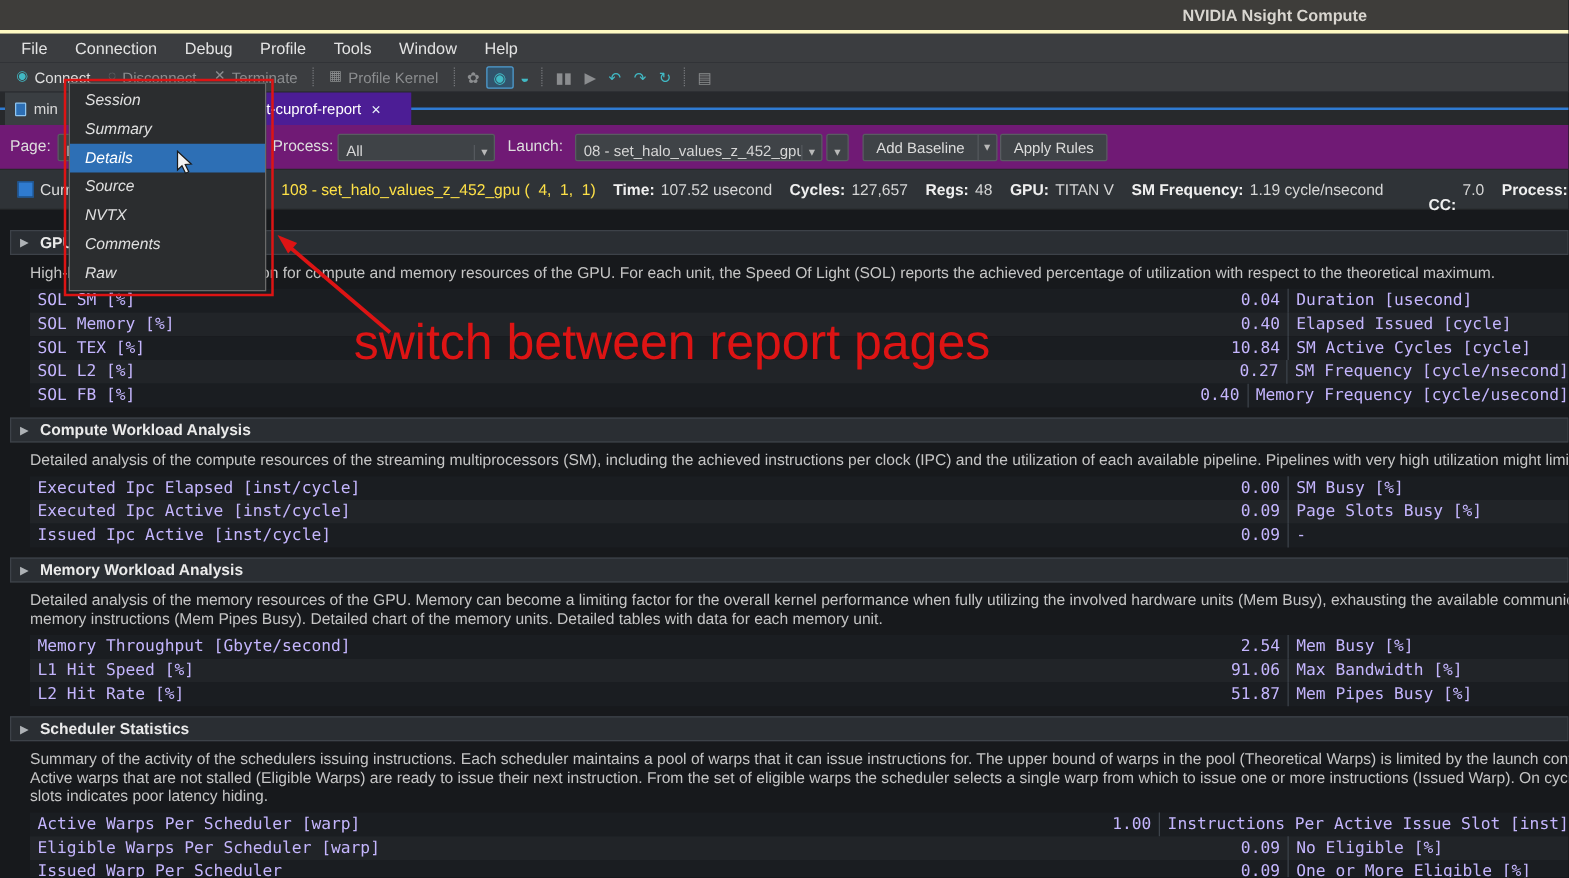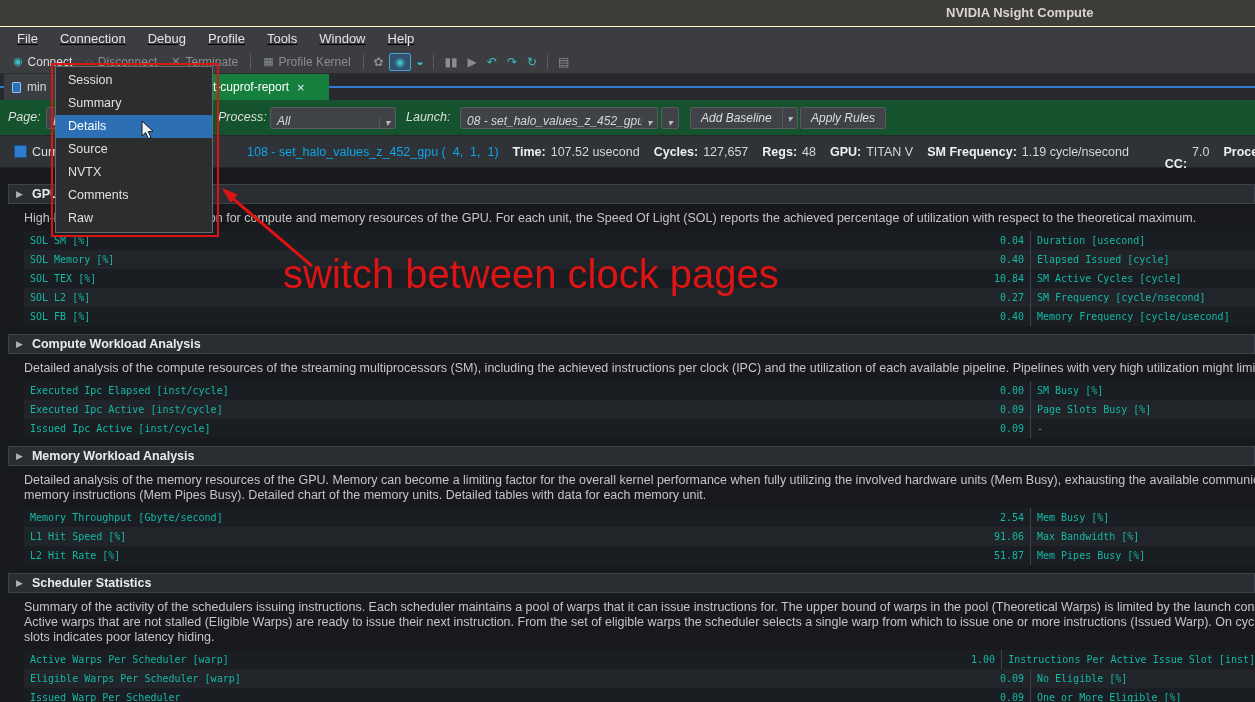--- a/index.html
+++ b/index.html
@@ -2,94 +2,94 @@
 <html><head>
 <meta charset="utf-8">
 <style>
   * { margin:0; padding:0; box-sizing:border-box; }
   html,body { width:1255px; height:702px; overflow:hidden; background:#17191c;
               font-family:"Liberation Sans", sans-serif; }
   .app { position:relative; width:1255px; height:702px; background:#17191c; overflow:hidden; }
 
   
   .titlebar { position:absolute; top:0; left:0; width:1255px; height:27px; background:#3e3d3a;
-              border-bottom:1px solid #fef9c3; }
+              border-bottom:3px solid #fef9c3; }
   .titlebar .wtitle { position:absolute; left:946px; top:5px; color:#d9d6d0; font-weight:bold; font-size:13px; }
 
   .menubar { position:absolute; top:27px; left:0; width:1255px; height:23px; background:#3b3d40;
-             display:flex; align-items:center; padding-left:6px;text-decoration:underline; }
+             display:flex; align-items:center; padding-left:6px; }
   .menu-item { color:#e3e3e3; font-size:13px; padding:2px 11px 3px 11px; }
 
   .toolbar { position:absolute; top:50px; left:0; width:1255px; height:24px; background:#3b3d40;
              border-bottom:1px solid #2b2d30; display:flex; align-items:center; padding-left:6px; font-size:12px; }
   .tbtn { display:flex; align-items:center; gap:5px; padding:2px 7px; color:#dfdfdf; white-space:nowrap; }
   .tbtn.disabled { color:#8b8d8f; }
   .ticon { font-size:11px; line-height:11px; }
   .teal { color:#41b9c4; }
   .gray { color:#8b8d8f; }
   .tsep { width:0; height:15px; border-left:1px dotted #77797c; margin:0 5px; }
   .tool-ic { padding:2px 5px; font-size:12px; line-height:12px; }
   .tool-selected { border:1px solid #4f9fd4; background:#31536b; border-radius:2px; }
 
   
   .tabbar { position:absolute; top:74px; left:0; width:1255px; height:26px; background:#27292c; }
   .tab-underline { position:absolute; top:12px; left:0; width:1255px; height:2px; background:#2f7bd2; }
   .tab { position:absolute; top:0; height:26px; display:flex; align-items:center; gap:6px;
          padding:0 8px; font-size:12px; white-space:nowrap; }
   .tab.first { left:4px; width:58px; background:#3a3e42; color:#d8d8d8; }
-  .tab.active { left:205px; width:124px; background:#15803d; color:#ffffff; }
+  .tab.active { left:205px; width:124px; background:#4c1d95; color:#ffffff; }
   .doc-ic { display:inline-block; width:9px; height:11px; background:#2d6fb5; border:1px solid #8fc6f2; border-radius:1px; }
   .tab-close { color:#e8f1fa; font-size:13px; margin-left:2px; }
 
   
-  .row-controls { position:absolute; top:100px; left:0; width:1255px; height:36px; background:#14532d;
-                  border-bottom:1px solid #26282b; font-size:12.5px; color:#dddddd;font-style:italic; }
+  .row-controls { position:absolute; top:100px; left:0; width:1255px; height:36px; background:#701a75;
+                  border-bottom:1px solid #26282b; font-size:12.5px; color:#dddddd; }
   .row-controls .lbl { position:absolute; top:10px; }
   .combo { position:absolute; top:7px; height:22px; background:#3f4347; border:1px solid #585c61;
            border-radius:2px; color:#d6d6d6; display:flex; align-items:flex-end; font-size:12px; }
   .combo .cval { flex:1; padding:0 6px; overflow:hidden; white-space:nowrap; }
   .combo .carr { width:16px; text-align:center; color:#b9b9b9; border-left:1px solid #55595e; font-size:10px; }
   .sbtn { position:absolute; top:7px; height:22px; background:#3f4347; border:1px solid #585c61;
           border-radius:2px; color:#dcdcdc; display:flex; align-items:center; font-size:12px; }
   .sbtn .bmain { padding:0 10px; }
   .sbtn .barr { width:15px; text-align:center; border-left:1px solid #55595e; color:#b9b9b9; font-size:10px; height:100%; display:flex; align-items:center; justify-content:center; }
 
   
   .row-kernel { position:absolute; top:136px; left:0; width:1255px; height:32px; background:#2f3337;
                 border-bottom:1px solid #222426; font-size:12.5px; color:#d6d6d6; }
   .kswatch { position:absolute; left:14px; top:9px; width:13px; height:13px; background:#2f7bd0; border:1px solid #1c4f86; }
   .kcurrent { position:absolute; left:32px; top:9px; color:#dddddd; }
   .kline { position:absolute; left:225px; top:0; height:32px; display:flex; align-items:center; white-space:pre; }
   .kline .kb { font-weight:bold; color:#efefef; margin-left:14px; }
   .kline .kv { margin-left:5px; }
-  .kline .kname { color:#0ea5e9;margin-left:22px; }
+  .kline .kname { color:#fde047; }
   .kline .kb.wide { margin-left:36px;margin-top:23px; }
 
   
   .content { position:absolute; top:168px; left:0; width:1255px; height:534px; overflow:hidden; padding-top:16px; }
   .sec { margin-top:8px; }
   .sec:first-child { margin-top:0; }
   .sec-header { margin-left:8px; height:20px; background:#2a2e33; border:1px solid #3d4249;
                 display:flex; align-items:center; gap:9px; padding-left:7px; }
   .expander { color:#aeb2b6; font-size:9px; }
   .sec-title { color:#eaeaea; font-weight:bold; font-size:12.5px; white-space:nowrap; }
   .desc { margin:7px 0 0 24px; color:#c5c5c5; font-size:12.5px; line-height:15px; }
   .desc div { white-space:pre; }
-  .mtable { margin:5px 0 0 24px; font-family:"DejaVu Sans Mono", monospace; font-size:10px; color:#14b8a6; }
+  .mtable { margin:5px 0 0 24px; font-family:"DejaVu Sans Mono", monospace; font-size:13px; color:#c4b5fd; }
   .trow { display:flex; height:19px; line-height:19px; }
   .trow.odd { background:#1a1d21; }
   .trow.even { background:#212428; }
   .c1 { width:1006px; display:flex; justify-content:space-between; padding:0 6px; }
   .c2 { flex:1; border-left:1px solid #3d434b; padding-left:6px; white-space:pre; overflow:visible; }
   .mname, .mval { white-space:pre; }
 
   
   .popup { position:absolute; left:55px; top:66px; width:158px; background:#2b2d2f;
            border:1px solid #6a6a6a; padding:2px 0; z-index:50; }
-  .popup-item { height:23px; line-height:23px; padding-left:12px; color:#e0e0e0; font-size:12.5px; }
+  .popup-item { height:23px; line-height:23px; padding-left:12px; color:#e0e0e0; font-size:12.5px;font-style:italic; }
   .popup-item.selected { background:#2d6fb5; color:#ffffff; }
 
   
   .annot-rect { position:absolute; left:51px; top:63px; width:168px; height:174px;
                 border:2px solid #dd1414; z-index:60; pointer-events:none; }
   .annot-svg { position:absolute; left:0; top:0; z-index:60; pointer-events:none; }
   .annot-text { position:absolute; left:283px; top:252px; font-size:40px; color:#dd1414;
                 z-index:60; white-space:nowrap; letter-spacing:0px; }
   .cursor-svg { position:absolute; left:141px; top:120px; z-index:70; pointer-events:none; }
 </style>
@@ -366,19 +366,19 @@
     <div class="popup-item">NVTX</div>
     <div class="popup-item">Comments</div>
     <div class="popup-item">Raw</div>
   </div>
 
   <div class="annot-rect"></div>
   <svg class="annot-svg" width="1255" height="702">
     <line x1="312" y1="266" x2="231" y2="197" stroke="#dd1414" stroke-width="3"></line>
     <polygon points="222,188 230.5,202.7 237.7,194.4" fill="#dd1414"></polygon>
   </svg>
-  <div class="annot-text">switch between clock pages</div>
+  <div class="annot-text">switch between report pages</div>
 
   <svg class="cursor-svg" width="14" height="20">
     <path d="M1,1 L1,16 L4.6,12.6 L7.4,18.6 L10,17.4 L7.2,11.6 L12,11.2 Z" fill="#f2f2f2" stroke="#1a1a1a" stroke-width="1"></path>
   </svg>
 
 </div>
 
 </body></html>

